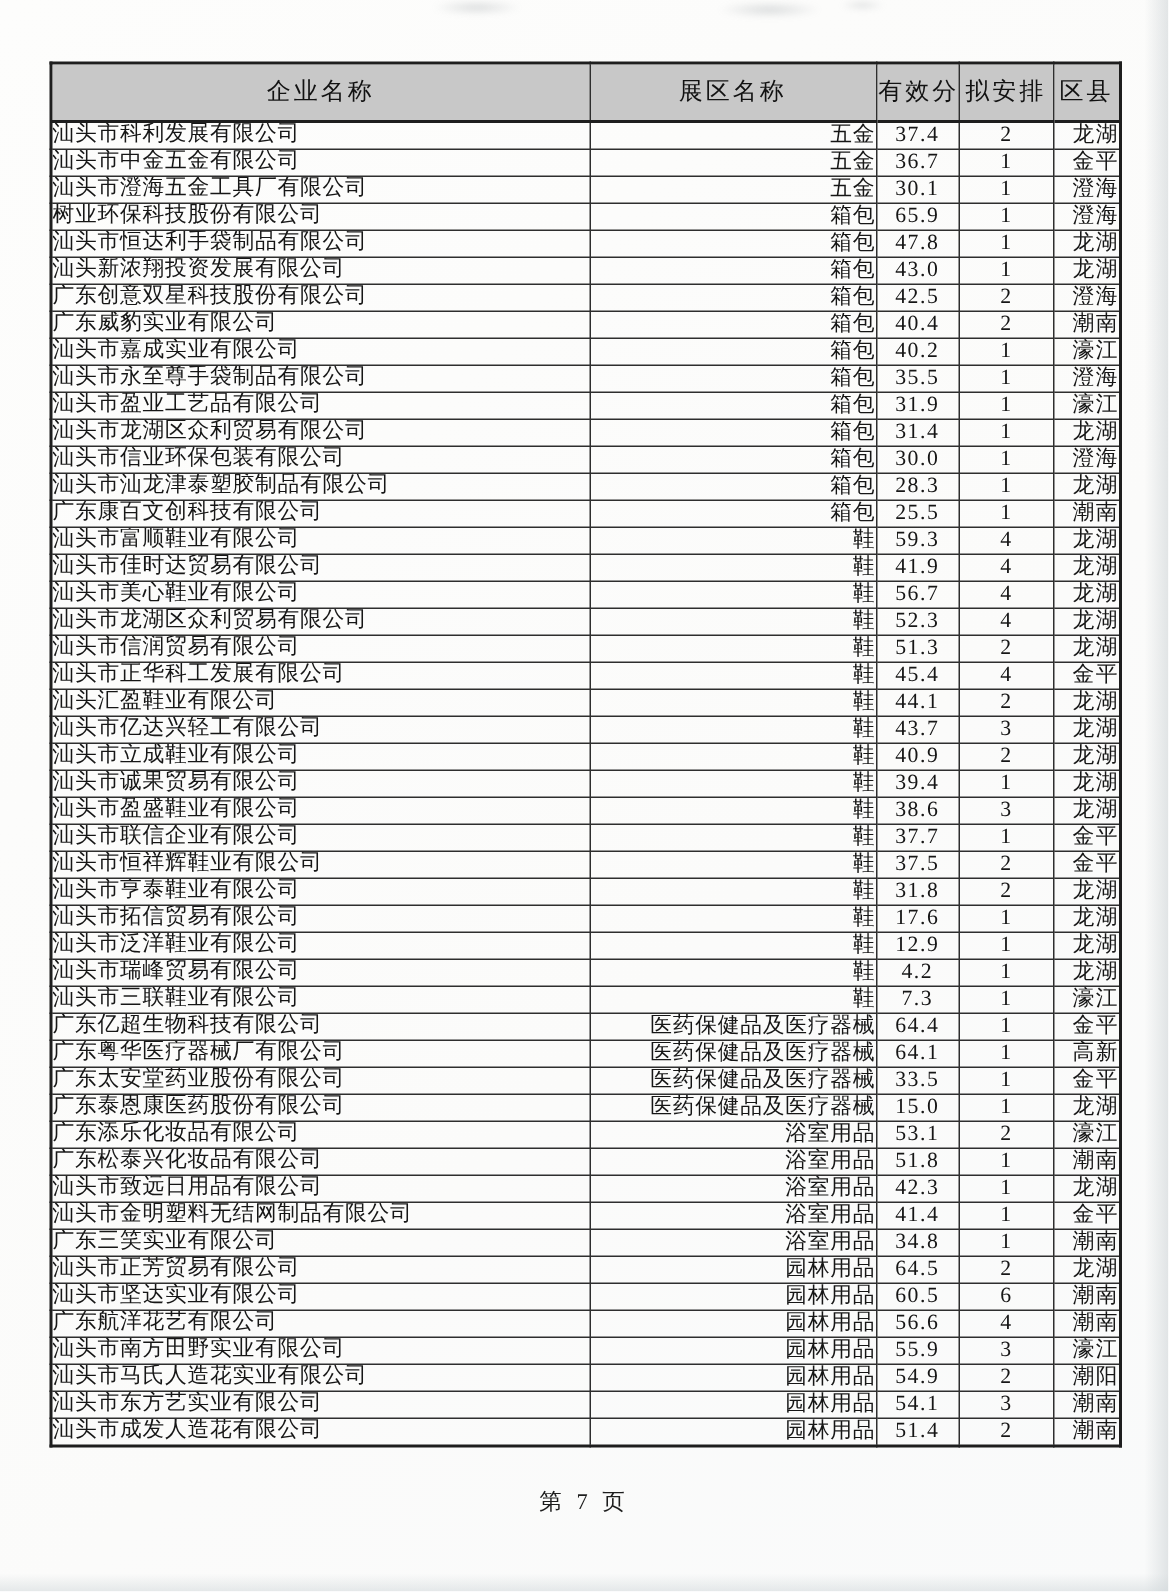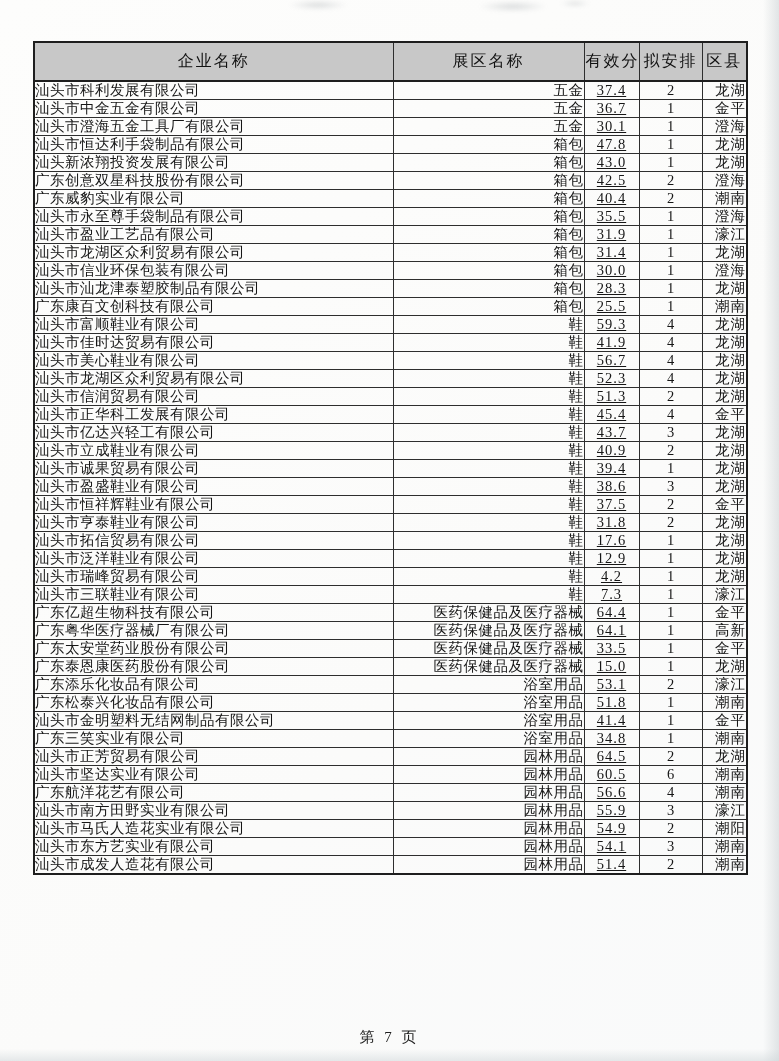--- a/index.html
+++ b/index.html
@@ -30,29 +30,29 @@
     border-collapse:collapse; table-layout:fixed;
     border:2px solid #1e1e1e;
   }
   .score-table th, .score-table td { border:1px solid #2e2e2e; overflow:hidden; white-space:nowrap; }
   .score-table thead th {
     background:#c8c8c8; height:35px; font-size:16px; font-weight:normal;
     text-align:center; letter-spacing:2px; color:#121212;
     border-bottom:2px solid #1e1e1e;
   }
   .score-table tbody td { height:16.8px; padding:0; font-size:14.5px; line-height:17px; }
-  td.c-company { text-align:left; padding-left:3px; letter-spacing:0.5px; }
+  td.c-company { text-align:left; padding-left:3px; letter-spacing:0.5px;font-family:Liberation Mono, monospace; }
   td.c-zone    { text-align:right; padding-left:4px; letter-spacing:0.5px; }
   td.c-score, td.c-arranged, td.c-district { text-align:center; }
-  td.c-score   { font-size:14px; letter-spacing:1px;text-decoration:underline; }
+  td.c-score   { font-size:14px; letter-spacing:1px; }
   td.c-arranged{ font-size:14px; }
   td.c-district{ letter-spacing:1px;text-align:right; }
 
   .footer {
-    position:absolute; left:0; top:1028px; width:100%;
+    position:absolute; left:0; top:992px; width:100%;
     text-align:center; font-size:15px; letter-spacing:3px; color:#1d1d1d;
   }
 </style>
 </head>
 <body>
 
 <div class="page">
   <div class="smudge smudge-1"></div>
   <div class="smudge smudge-2"></div>
   <div class="smudge smudge-3"></div>
@@ -94,20 +94,27 @@
   </tr>
 
   <tr>
     <td class="c-company">汕头市澄海五金工具厂有限公司</td>
     <td class="c-zone">五金</td>
     <td class="c-score">30.1</td>
     <td class="c-arranged">1</td>
     <td class="c-district">澄海</td>
   </tr>
 
+  <tr>
+    <td class="c-company">树业环保科技股份有限公司</td>
+    <td class="c-zone">箱包</td>
+    <td class="c-score">65.9</td>
+    <td class="c-arranged">1</td>
+    <td class="c-district">澄海</td>
+  </tr>
 
   <tr>
     <td class="c-company">汕头市恒达利手袋制品有限公司</td>
     <td class="c-zone">箱包</td>
     <td class="c-score">47.8</td>
     <td class="c-arranged">1</td>
     <td class="c-district">龙湖</td>
   </tr>
 
   <tr>
@@ -127,20 +134,27 @@
   </tr>
 
   <tr>
     <td class="c-company">广东威豹实业有限公司</td>
     <td class="c-zone">箱包</td>
     <td class="c-score">40.4</td>
     <td class="c-arranged">2</td>
     <td class="c-district">潮南</td>
   </tr>
 
+  <tr>
+    <td class="c-company">汕头市嘉成实业有限公司</td>
+    <td class="c-zone">箱包</td>
+    <td class="c-score">40.2</td>
+    <td class="c-arranged">1</td>
+    <td class="c-district">濠江</td>
+  </tr>
 
   <tr>
     <td class="c-company">汕头市永至尊手袋制品有限公司</td>
     <td class="c-zone">箱包</td>
     <td class="c-score">35.5</td>
     <td class="c-arranged">1</td>
     <td class="c-district">澄海</td>
   </tr>
 
 
@@ -225,20 +239,27 @@
   </tr>
 
   <tr>
     <td class="c-company">汕头市正华科工发展有限公司</td>
     <td class="c-zone">鞋</td>
     <td class="c-score">45.4</td>
     <td class="c-arranged">4</td>
     <td class="c-district">金平</td>
   </tr>
 
+  <tr>
+    <td class="c-company">汕头汇盈鞋业有限公司</td>
+    <td class="c-zone">鞋</td>
+    <td class="c-score">44.1</td>
+    <td class="c-arranged">2</td>
+    <td class="c-district">龙湖</td>
+  </tr>
 
   <tr>
     <td class="c-company">汕头市亿达兴轻工有限公司</td>
     <td class="c-zone">鞋</td>
     <td class="c-score">43.7</td>
     <td class="c-arranged">3</td>
     <td class="c-district">龙湖</td>
   </tr>
 
   <tr>
@@ -258,20 +279,27 @@
   </tr>
 
   <tr>
     <td class="c-company">汕头市盈盛鞋业有限公司</td>
     <td class="c-zone">鞋</td>
     <td class="c-score">38.6</td>
     <td class="c-arranged">3</td>
     <td class="c-district">龙湖</td>
   </tr>
 
+  <tr>
+    <td class="c-company">汕头市联信企业有限公司</td>
+    <td class="c-zone">鞋</td>
+    <td class="c-score">37.7</td>
+    <td class="c-arranged">1</td>
+    <td class="c-district">金平</td>
+  </tr>
 
   <tr>
     <td class="c-company">汕头市恒祥辉鞋业有限公司</td>
     <td class="c-zone">鞋</td>
     <td class="c-score">37.5</td>
     <td class="c-arranged">2</td>
     <td class="c-district">金平</td>
   </tr>
 
   <tr>
@@ -355,20 +383,27 @@
   </tr>
 
   <tr>
     <td class="c-company">广东松泰兴化妆品有限公司</td>
     <td class="c-zone">浴室用品</td>
     <td class="c-score">51.8</td>
     <td class="c-arranged">1</td>
     <td class="c-district">潮南</td>
   </tr>
 
+  <tr>
+    <td class="c-company">汕头市致远日用品有限公司</td>
+    <td class="c-zone">浴室用品</td>
+    <td class="c-score">42.3</td>
+    <td class="c-arranged">1</td>
+    <td class="c-district">龙湖</td>
+  </tr>
 
   <tr>
     <td class="c-company">汕头市金明塑料无结网制品有限公司</td>
     <td class="c-zone">浴室用品</td>
     <td class="c-score">41.4</td>
     <td class="c-arranged">1</td>
     <td class="c-district">金平</td>
   </tr>
 
   <tr>

